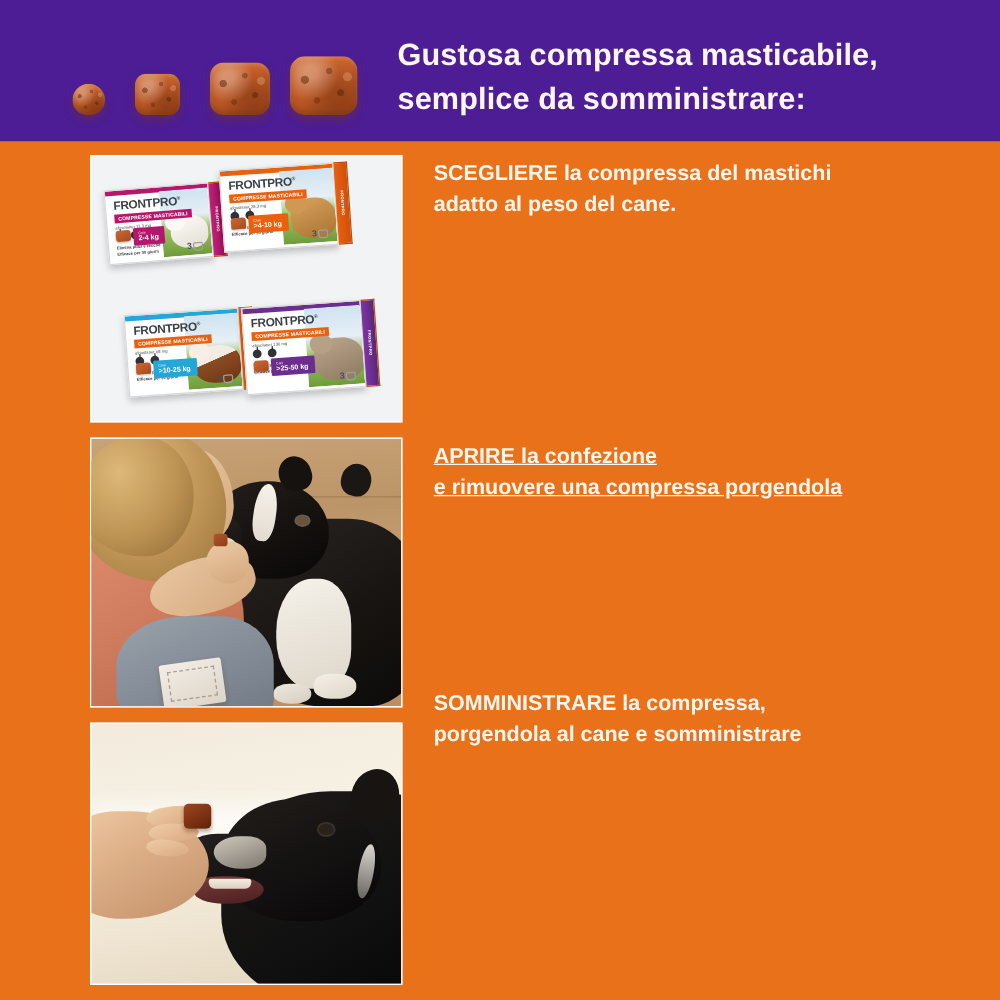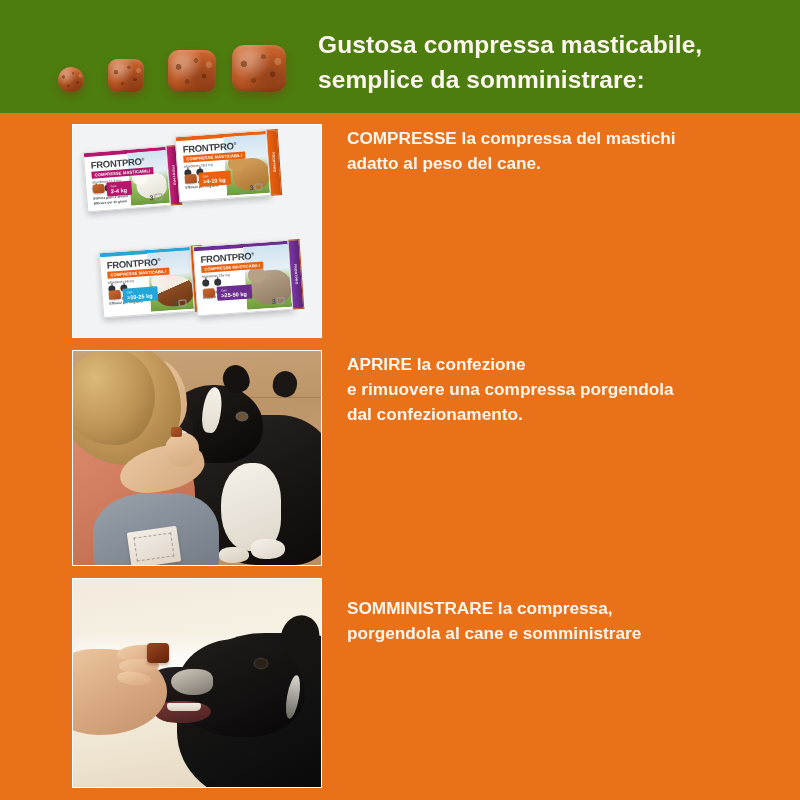--- a/index.html
+++ b/index.html
@@ -6,21 +6,21 @@
   html,body { width:800px; height:800px; overflow:hidden; }
   body {
     font-family:"Liberation Sans", sans-serif;
     background:#e8711a;
     position:relative;
   }
 
   
   .header-band{
     position:absolute; left:0; top:0; width:800px; height:113px;
-    background:#4d7c0f;
+    background:#4c1d95;
     overflow:hidden;
   }
   .tablet-group{
     position:absolute; left:52px; top:30px; width:230px; height:70px;
   }
   .tablet{
     position:absolute; bottom:8px;
     background:
       radial-gradient(circle at 30% 28%, rgba(255,255,255,.30) 0 10%, rgba(255,255,255,0) 45%),
       radial-gradient(circle at 70% 70%, rgba(90,30,5,.30) 0 12%, rgba(0,0,0,0) 55%),
@@ -55,22 +55,22 @@
   }
   .panel.p1{ top:124px; height:214px; }
   .panel.p2{ top:350px; height:216px; }
   .panel.p3{ top:578px; height:210px; }
 
   .step-text{
     position:absolute; left:347px; width:430px;
     color:#fdf6ee; font-weight:bold; font-size:17.2px; line-height:1.44;
   }
   .step-text.s1{ top:126px; }
-  .step-text.s2{ top:352px; }
-  .step-text.s3{ top:596px; }
+  .step-text.s2{ top:352px;text-decoration:underline; }
+  .step-text.s3{ top:550px; }
   .step-text .kw{ font-weight:bold; }
 
   
   .boxes-bg{ position:absolute; inset:0; background:#f2f3f5; }
   .pbox{ position:absolute; transform-origin:center; }
   .pbox .face{
     position:absolute; inset:0;
     background:#ffffff;
     border:1px solid #d8d8d8;
     overflow:hidden;
@@ -554,26 +554,25 @@
 
     <div class="hand3"></div>
     <div class="finger3 f3a"></div>
     <div class="finger3 f3b"></div>
     <div class="finger3 f3c"></div>
     <div class="tab3"></div>
   </div>
 </div>
 
 <div class="step-text s1">
-  <div><span class="kw">COMPRESSE</span><span> la compressa del mastichi</span></div>
+  <div><span class="kw">SCEGLIERE</span><span> la compressa del mastichi</span></div>
   <div>adatto al peso del cane.</div>
 </div>
 
 <div class="step-text s2">
   <div><span class="kw">APRIRE</span><span> la confezione</span></div>
   <div>e rimuovere una compressa porgendola</div>
-  <div>dal confezionamento.</div>
 </div>
 
 <div class="step-text s3">
   <div><span class="kw">SOMMINISTRARE</span><span> la compressa,</span></div>
   <div>porgendola al cane e somministrare</div>
 </div>
 
 </body></html>

